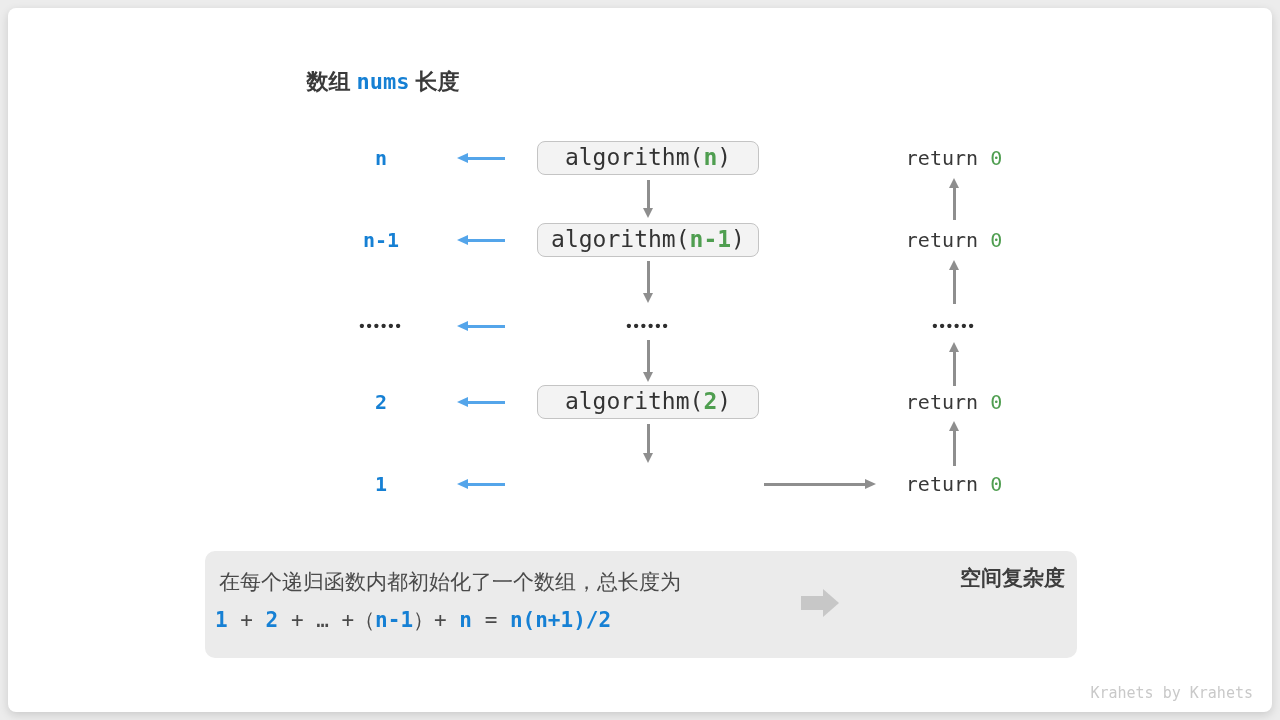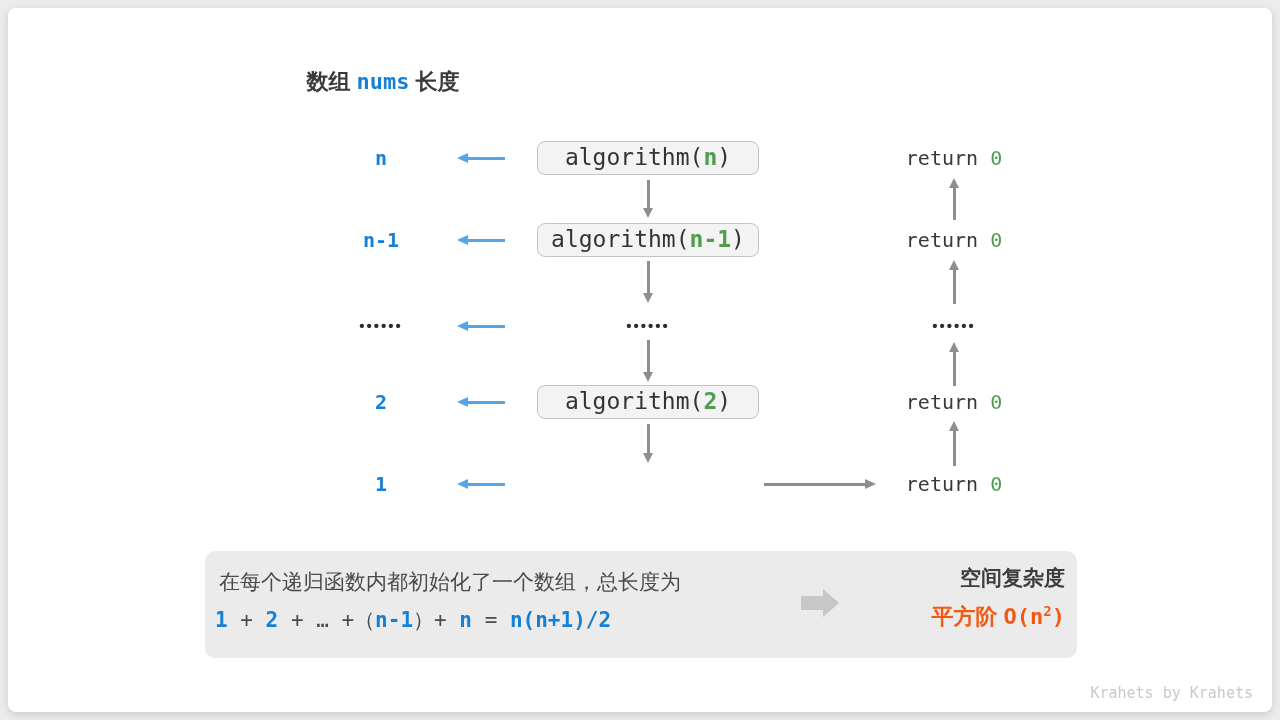--- a/index.html
+++ b/index.html
@@ -168,19 +168,18 @@
 
     <div class="panel">
       <div class="panel-line1">在每个递归函数内都初始化了一个数组，总长度为</div>
       <div class="formula"><span class="fb">1</span><span class="fd"> + </span><span class="fb">2</span><span class="fd"> + … +（</span><span class="fb">n-1</span><span class="fd">）+ </span><span class="fb">n</span><span class="fd"> = </span><span class="fb">n(n+1)/2</span></div>
       <div class="block-arrow">
           <div class="bar"></div>
           <div class="tip"></div>
         </div>
       <div class="result">
         <div class="result-label">空间复杂度</div>
-        <div class="result-value"><span>平方阶 </span><span class="code">O(n</span><span class="sup">2</span><span class="code">)</span></div>
       </div>
     </div>
 
     <div class="credit">Krahets by Krahets</div>
   </div>
 </div>
 
 </body></html>

